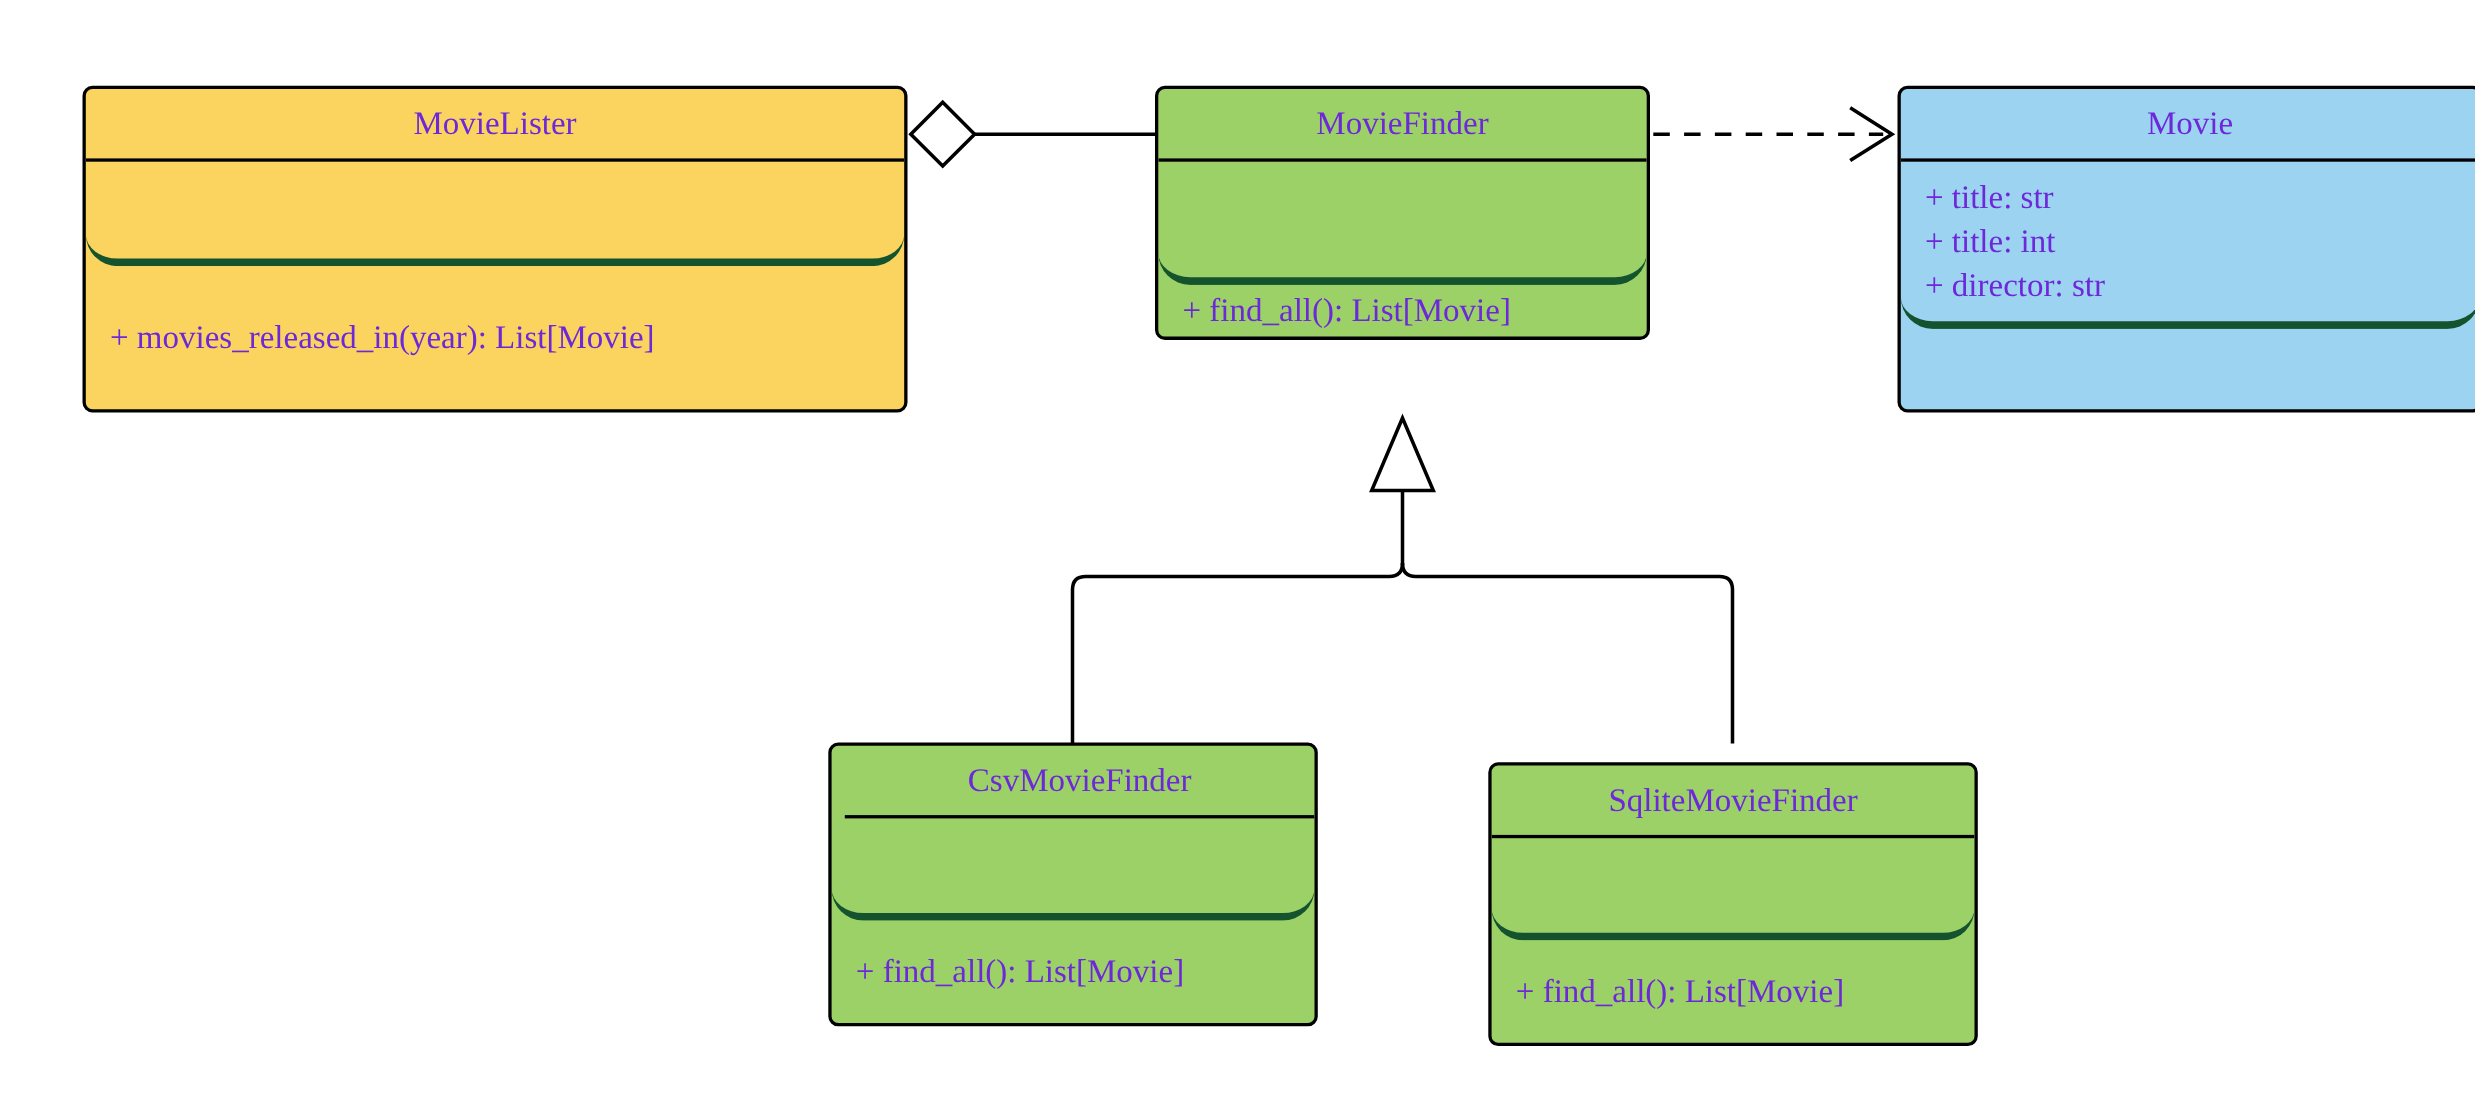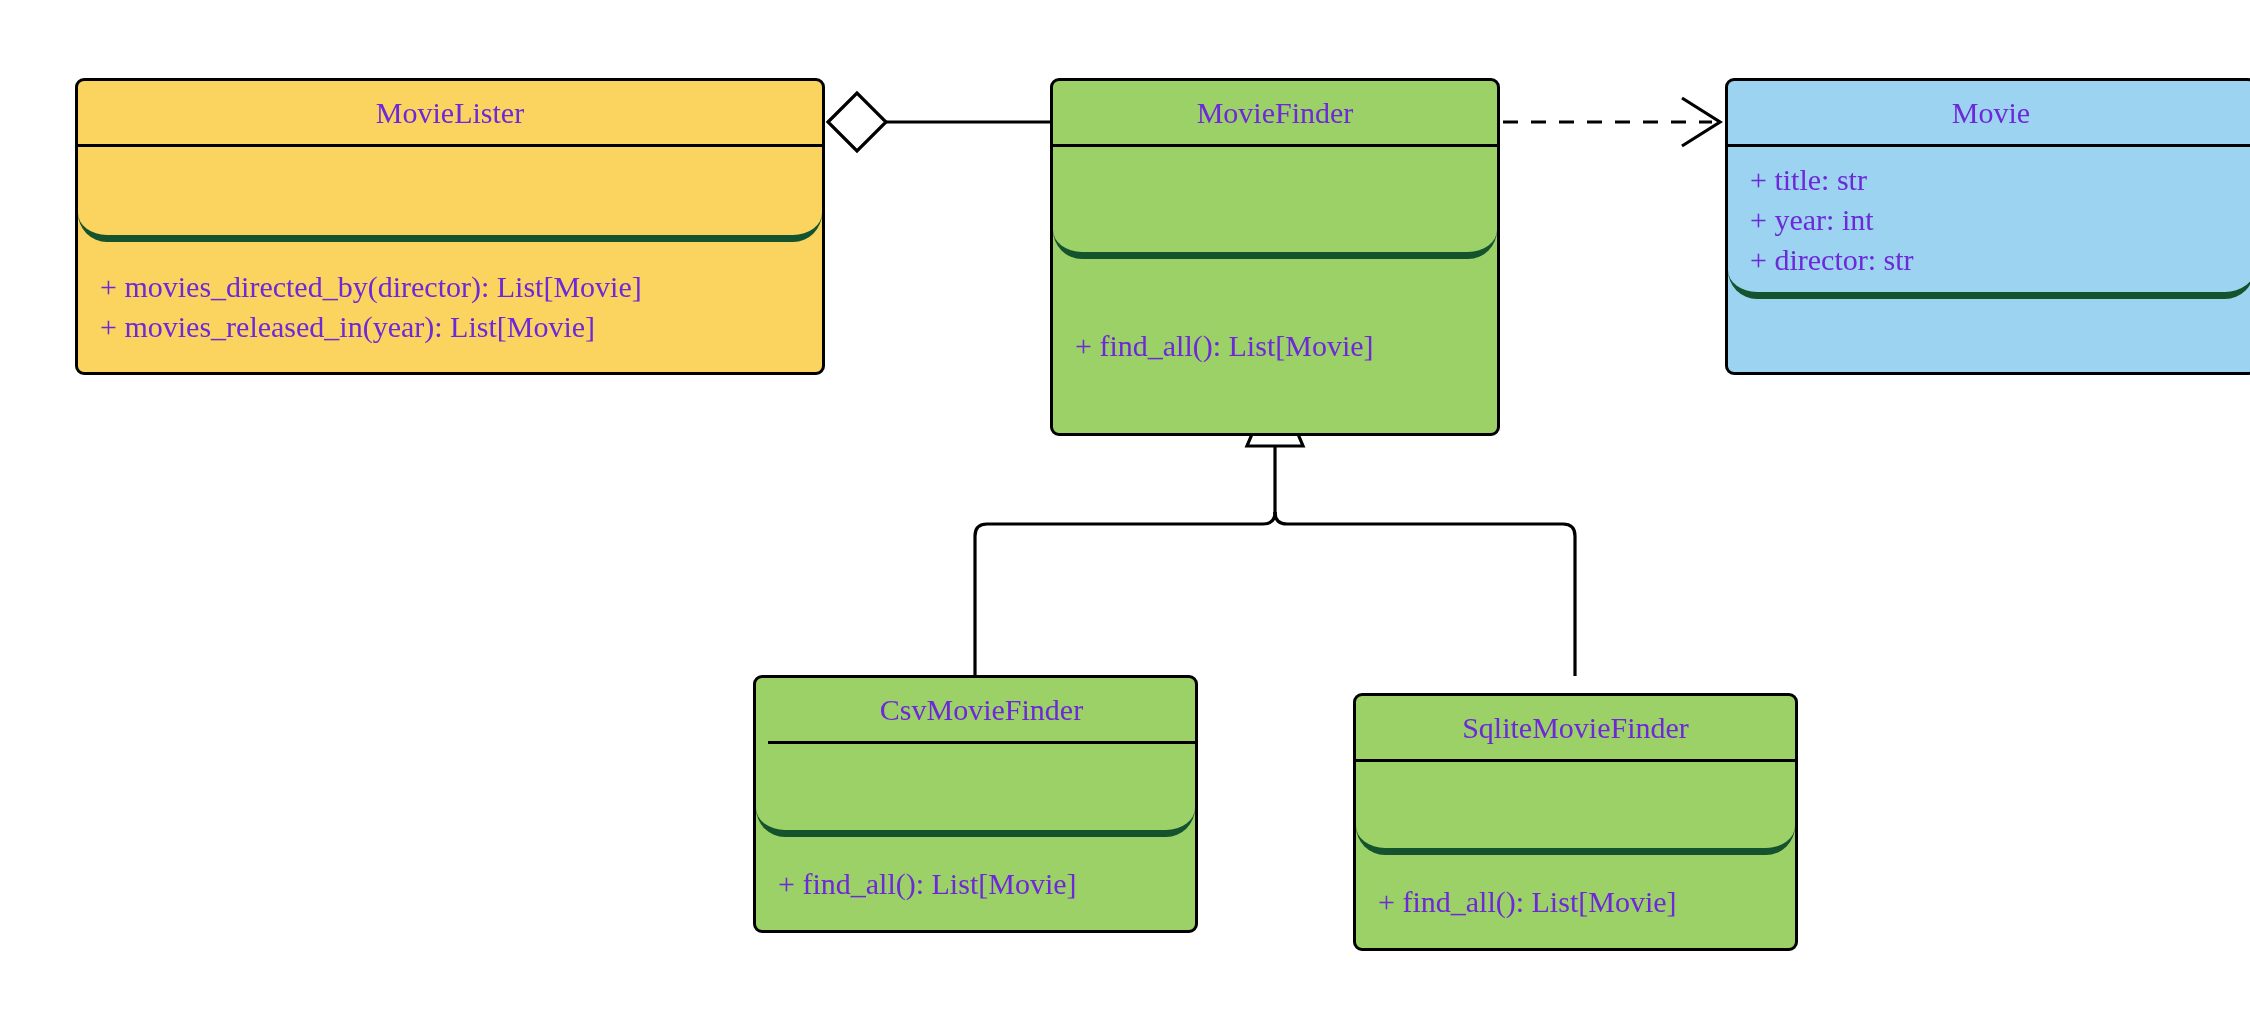--- a/index.html
+++ b/index.html
@@ -74,38 +74,37 @@
     <line x1="1275" y1="446" x2="1275" y2="514" stroke="#000000" stroke-width="3.2"></line>
     <path d="M975 676 L975 536 Q975 524 987 524 L1263 524 Q1275 524 1275 512" fill="none" stroke="#000000" stroke-width="3.2"></path>
     <path d="M1575 676 L1575 536 Q1575 524 1563 524 L1287 524 Q1275 524 1275 512" fill="none" stroke="#000000" stroke-width="3.2"></path>
     <polygon points="1275,380 1247,446 1303,446" fill="#FFFFFF" stroke="#000000" stroke-width="3.2"></polygon>
   </svg>
 
   <div class="uml-class" style="left: 75px; top: 78px; width: 750px; height: 297px; background-color: rgb(251, 212, 95);">
     <div class="c-title" style="height:66px;">MovieLister</div>
     <div class="c-attrs" style="height:95px;"></div>
     <div class="c-methods">
-      <div class="member">+ movies_directed_by(director): List[Movie]</div>
       <div class="member">+ movies_released_in(year): List[Movie]</div>
     </div>
   </div>
 
-  <div class="uml-class" style="left: 1050px; top: 78px; width: 450px; height: 358px; background-color: rgb(156, 209, 104);">
+  <div class="uml-class" style="left: 1050px; top: 78px; width: 450px; height: 231px; background-color: rgb(156, 209, 104);">
     <div class="c-title" style="height:66px;">MovieFinder</div>
     <div class="c-attrs" style="height:112px;"></div>
     <div class="c-methods">
       <div class="member">+ find_all(): List[Movie]</div>
     </div>
   </div>
 
   <div class="uml-class" style="left: 1725px; top: 78px; width: 532px; height: 297px; background-color: rgb(156, 211, 241);">
     <div class="c-title" style="height:66px;">Movie</div>
     <div class="c-attrs" style="height:152px;">
       <div class="member">+ title: str</div>
-      <div class="member">+ year: int</div>
+      <div class="member">+ title: int</div>
       <div class="member">+ director: str</div>
     </div>
     <div class="c-methods"></div>
   </div>
 
   <div class="uml-class" style="left: 753px; top: 675px; width: 445px; height: 258px; background-color: rgb(156, 209, 104);">
     <div class="c-title" style="height:66px;margin-left:12px;">CsvMovieFinder</div>
     <div class="c-attrs" style="height:93px;"></div>
     <div class="c-methods">
       <div class="member">+ find_all(): List[Movie]</div>

